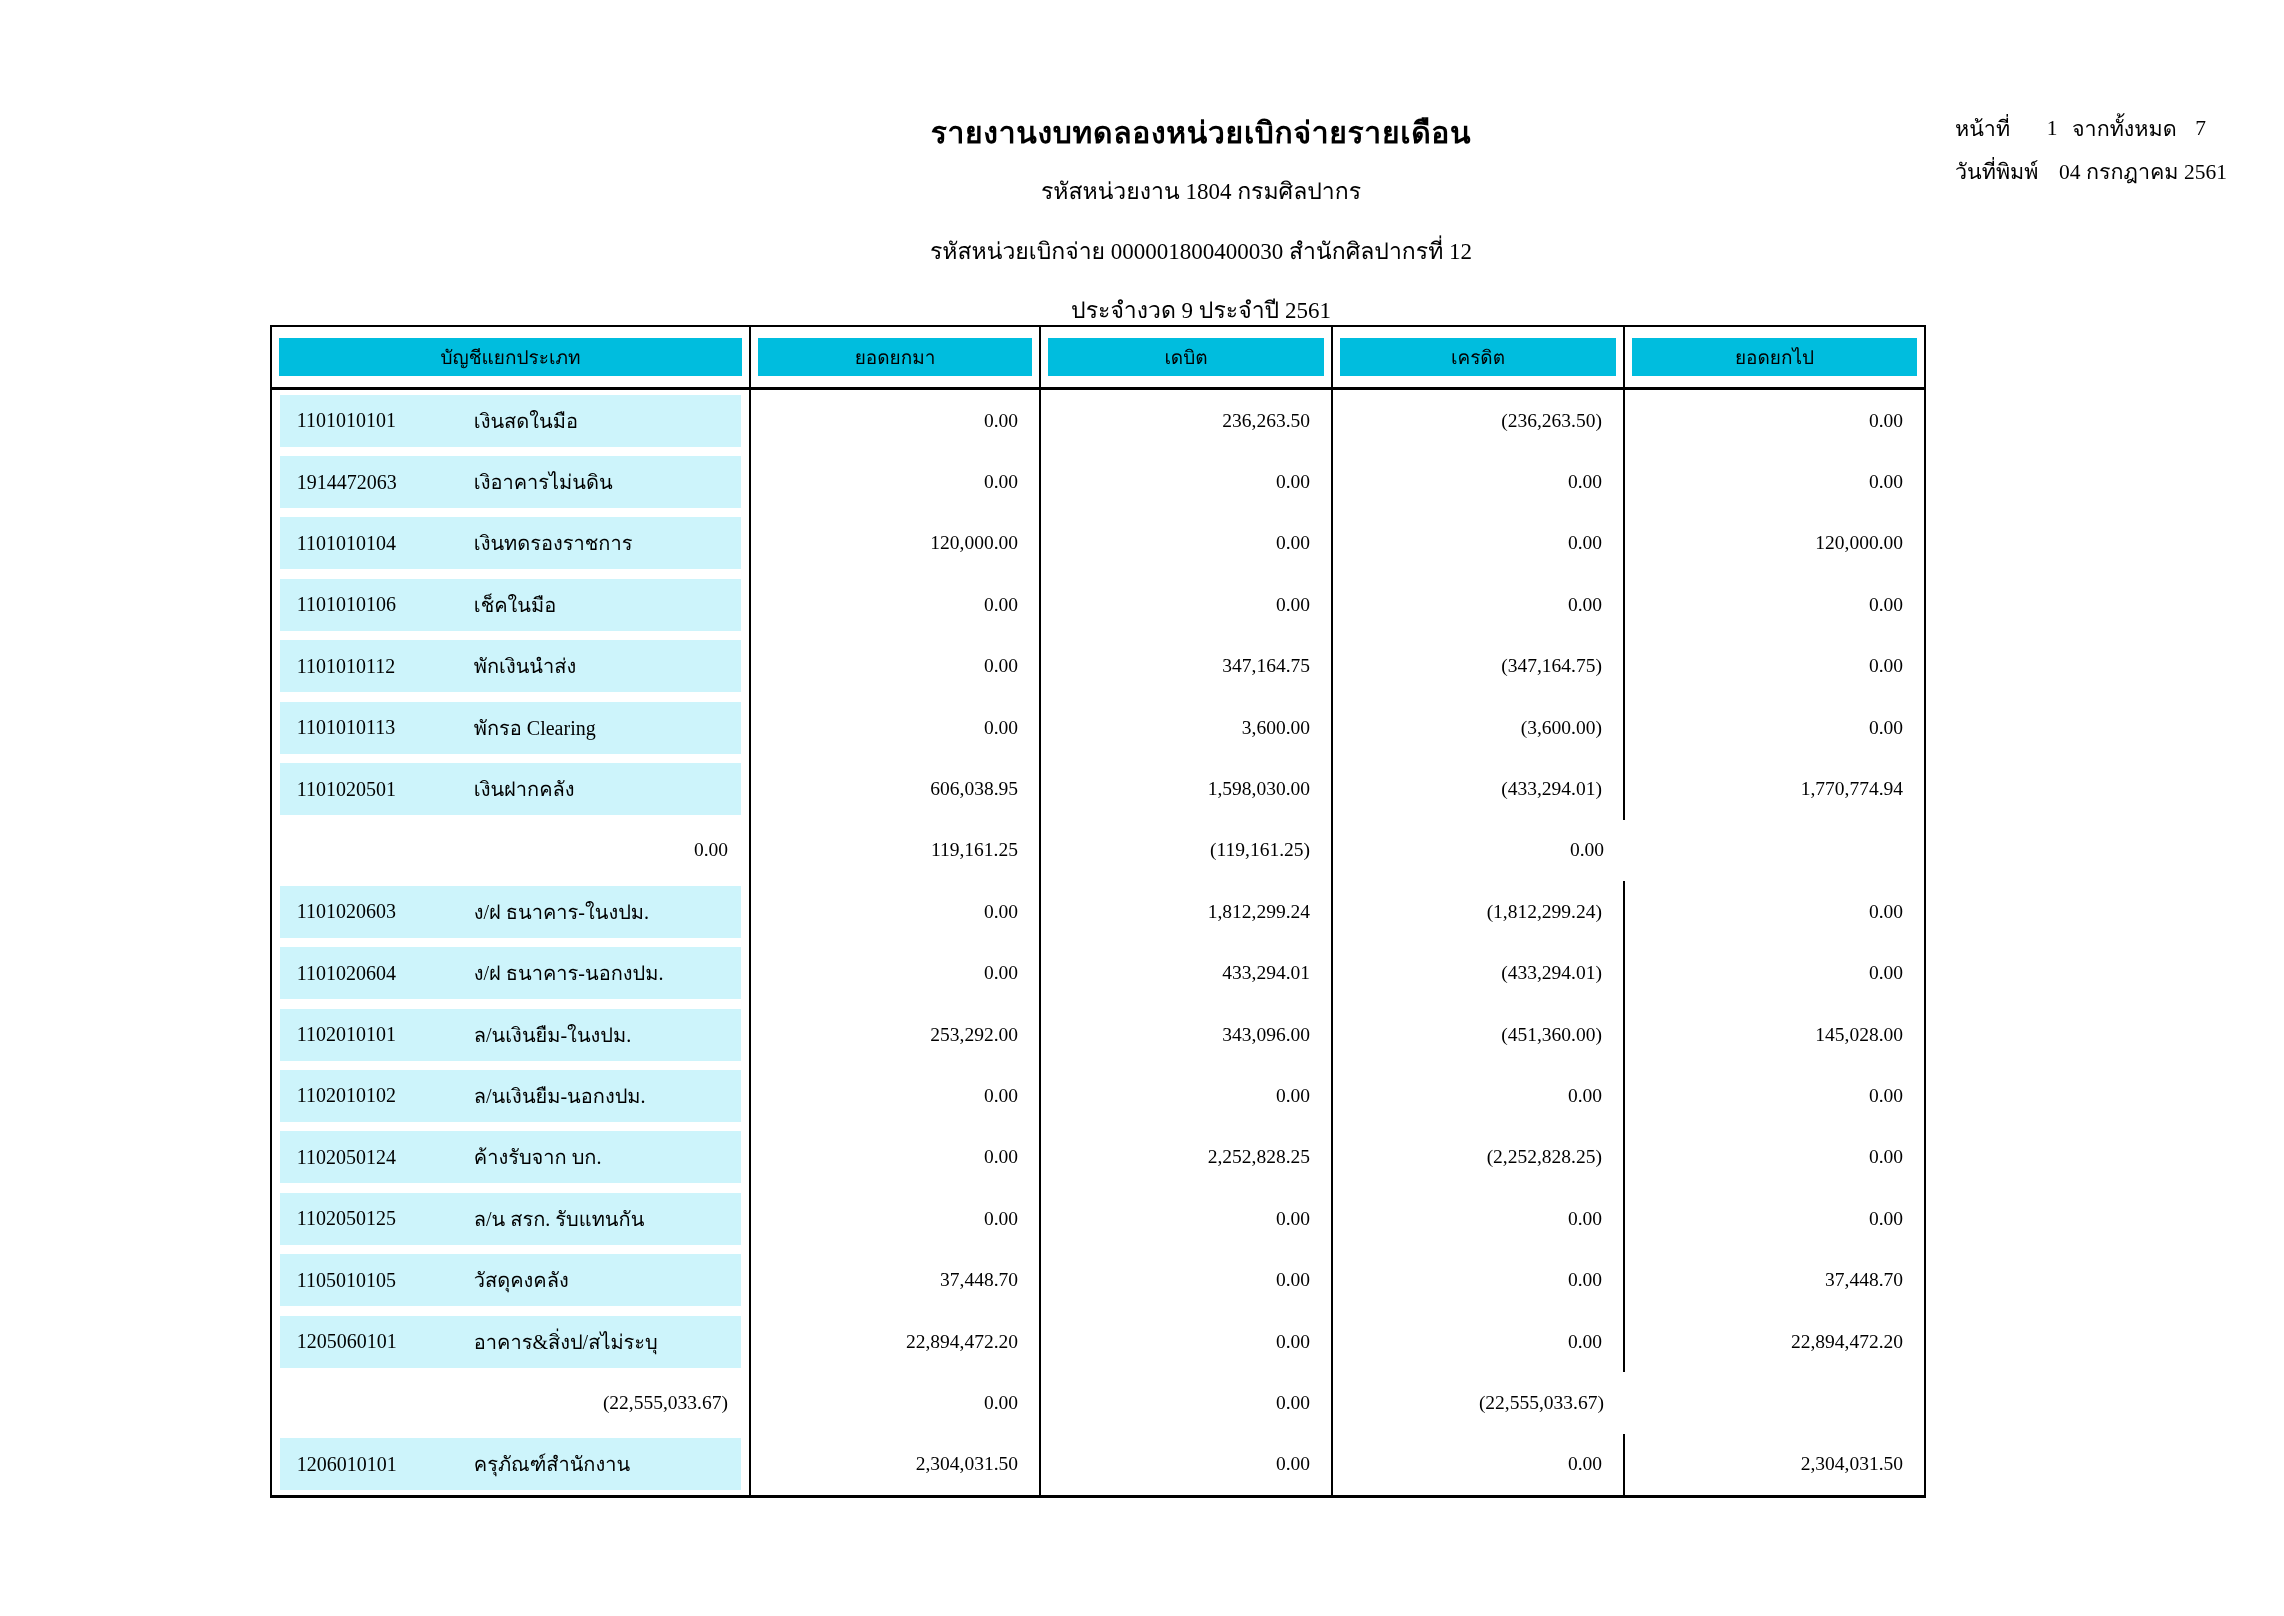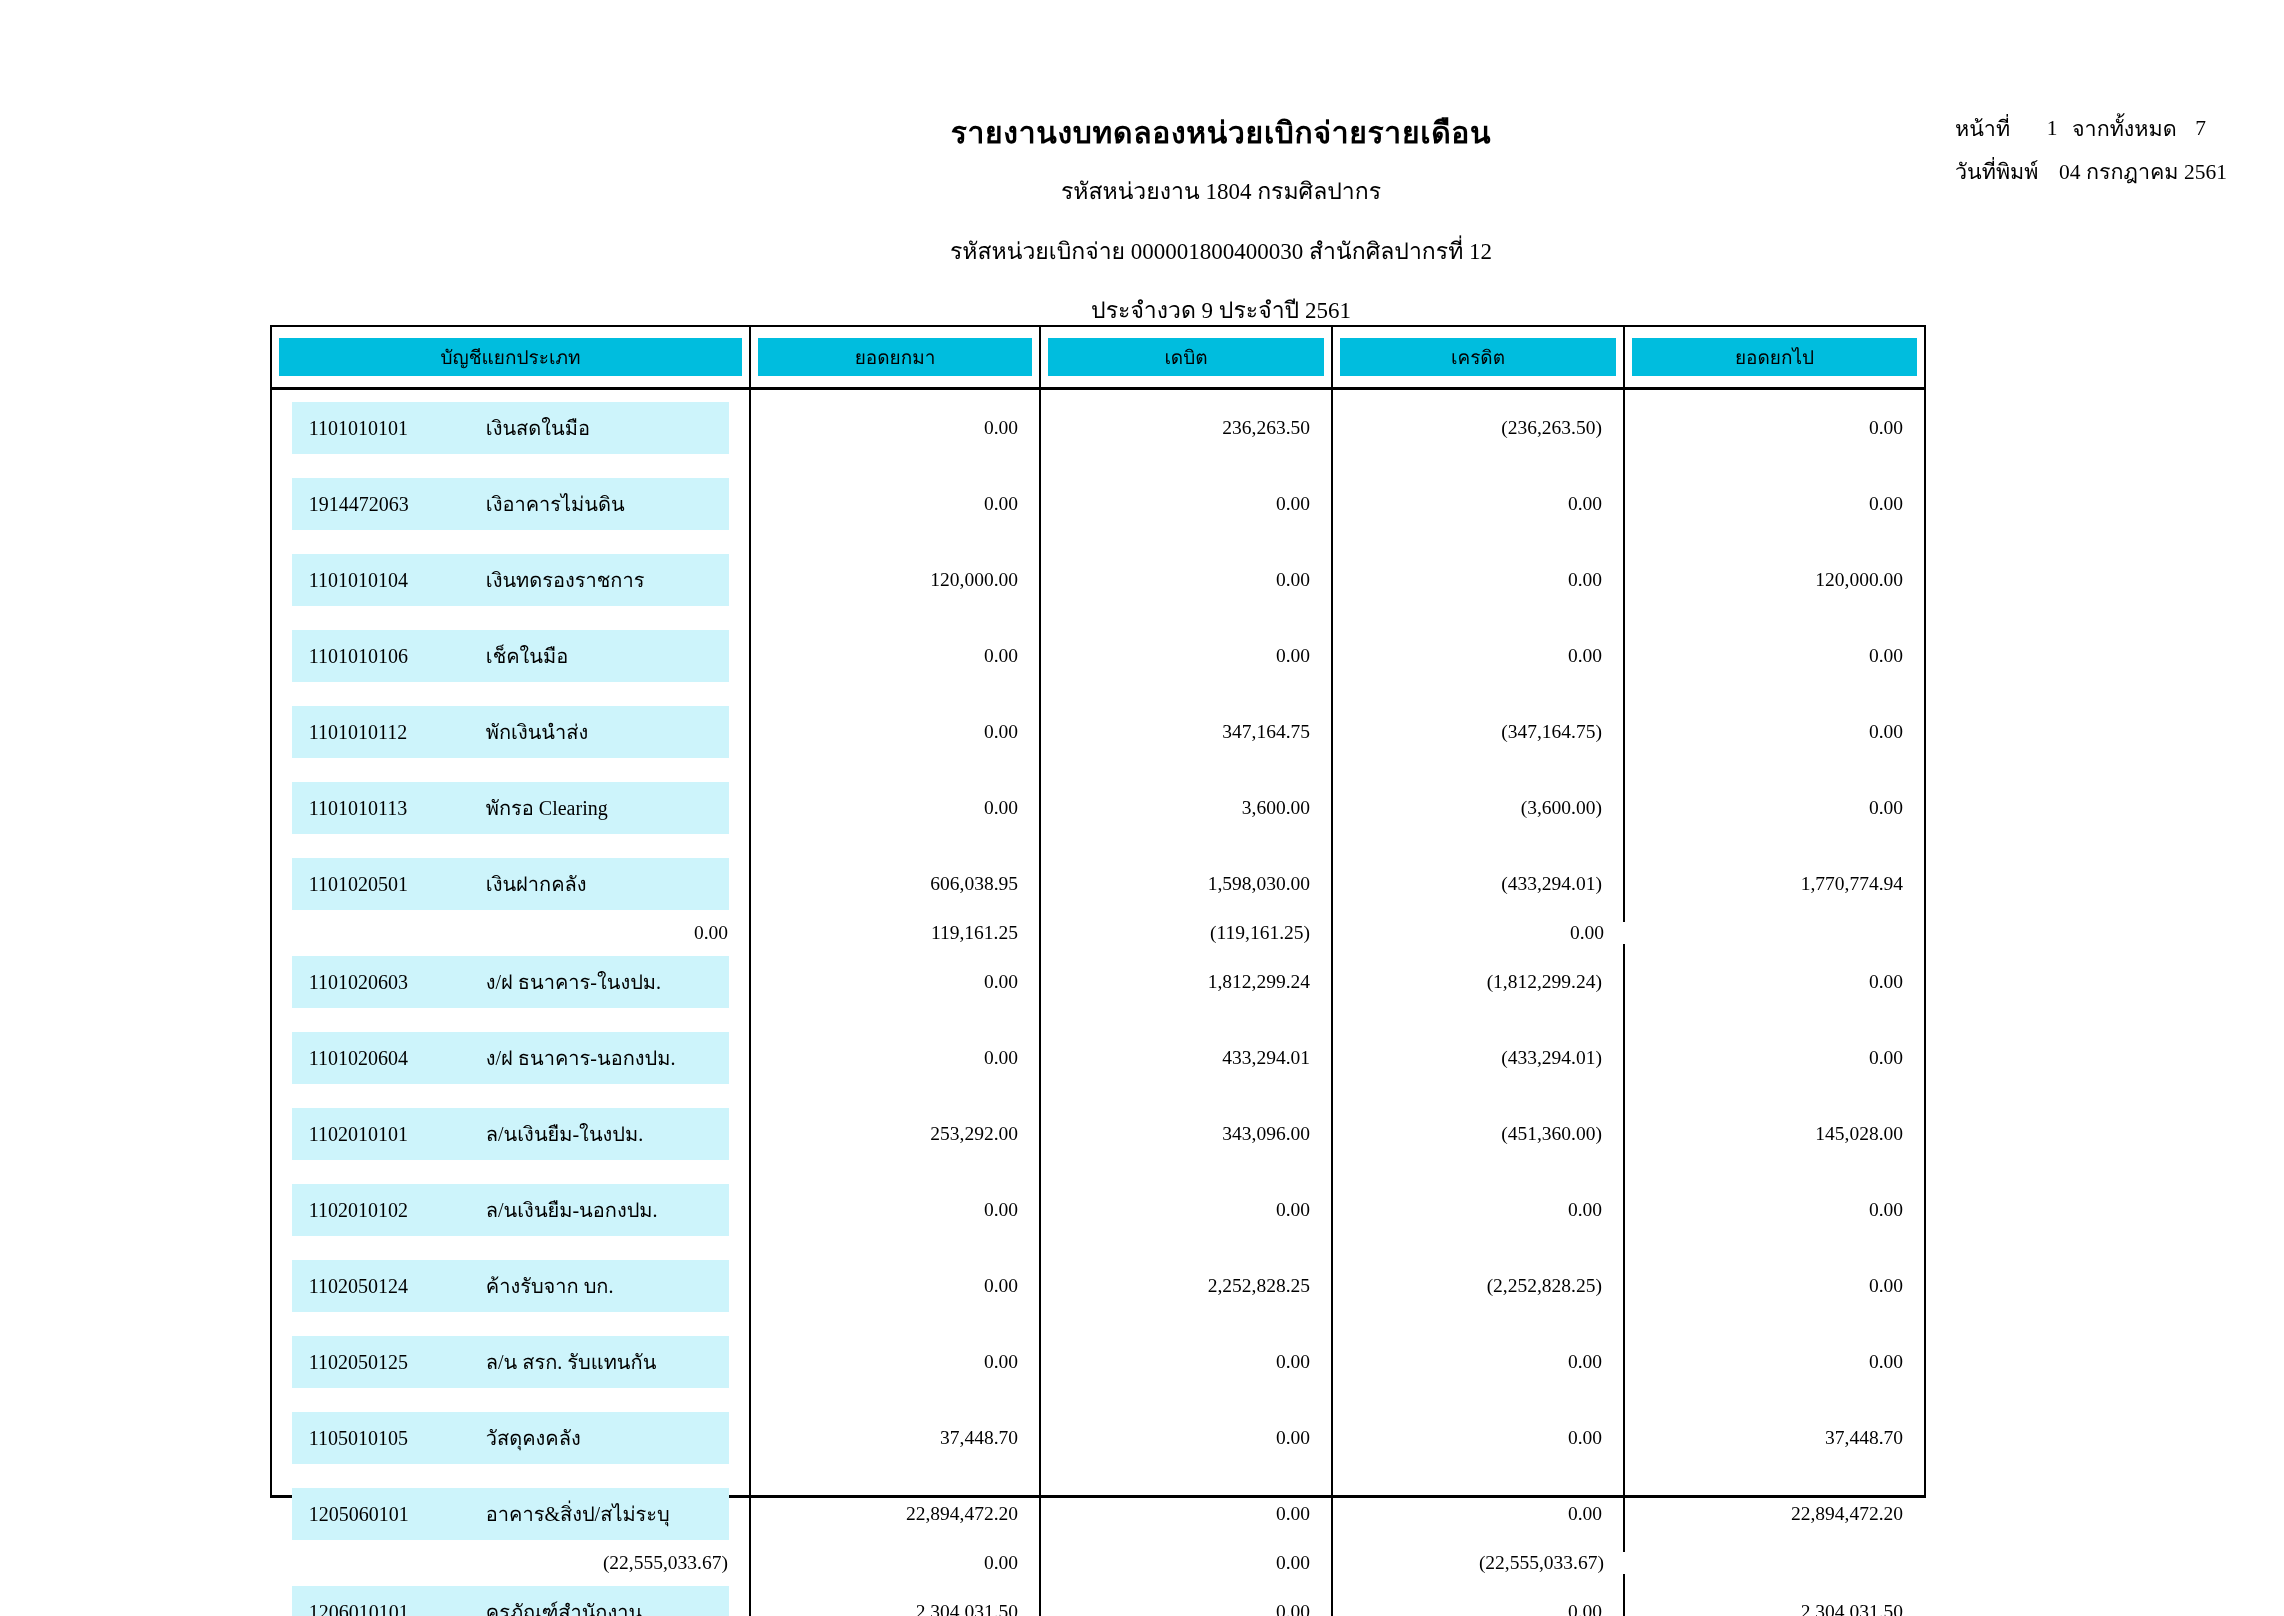--- a/index.html
+++ b/index.html
@@ -9,21 +9,21 @@
     height: 1616px;
     background: #ffffff;
     font-family: "Liberation Serif", "DejaVu Serif", serif;
     color: #000;
     overflow: hidden;
   }
 
   
   .report-header {
     position: absolute;
-    left: 680px;
+    left: 660px;
     top: 109px;
     width: 1082px;
     text-align: center;
   }
   .report-title {
     font-size: 30px;
     font-weight: bold;
     letter-spacing: 0.7px;
     margin-bottom: 17px;
   }
@@ -102,21 +102,21 @@
     display: flex;
     align-items: center;
     overflow: hidden;
   }
   .td:last-child { border-right: none; }
   .td.num {
     justify-content: flex-end;
     padding-right: 21px;
     font-size: 19.5px;
   }
-  .td.acct { padding: 12px; }
+  .td.acct { padding: 0; }
   .acct-stripe {
     background: var(--row-fill, #cdf4fb);
     width: calc(100% - 15.6px);
     margin: 0 auto;
     height: 52px;
     display: flex;
     align-items: center;
     font-size: 20px;
     white-space: nowrap;
   }

